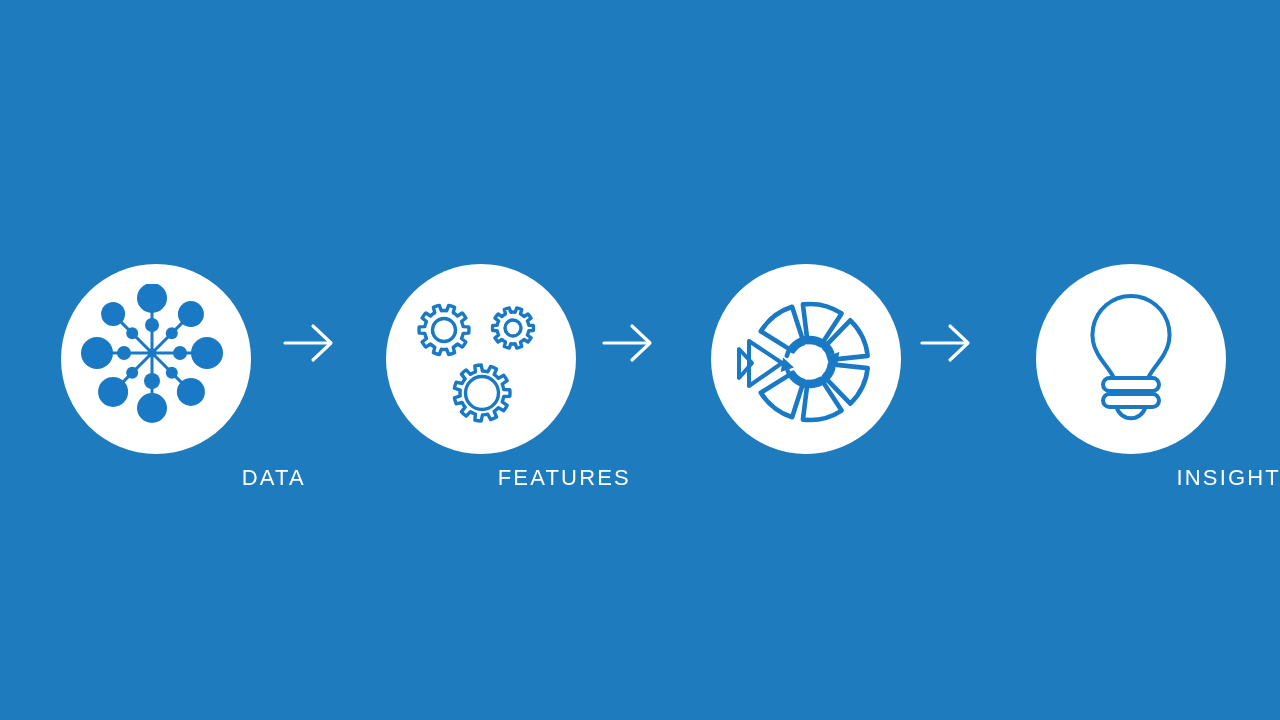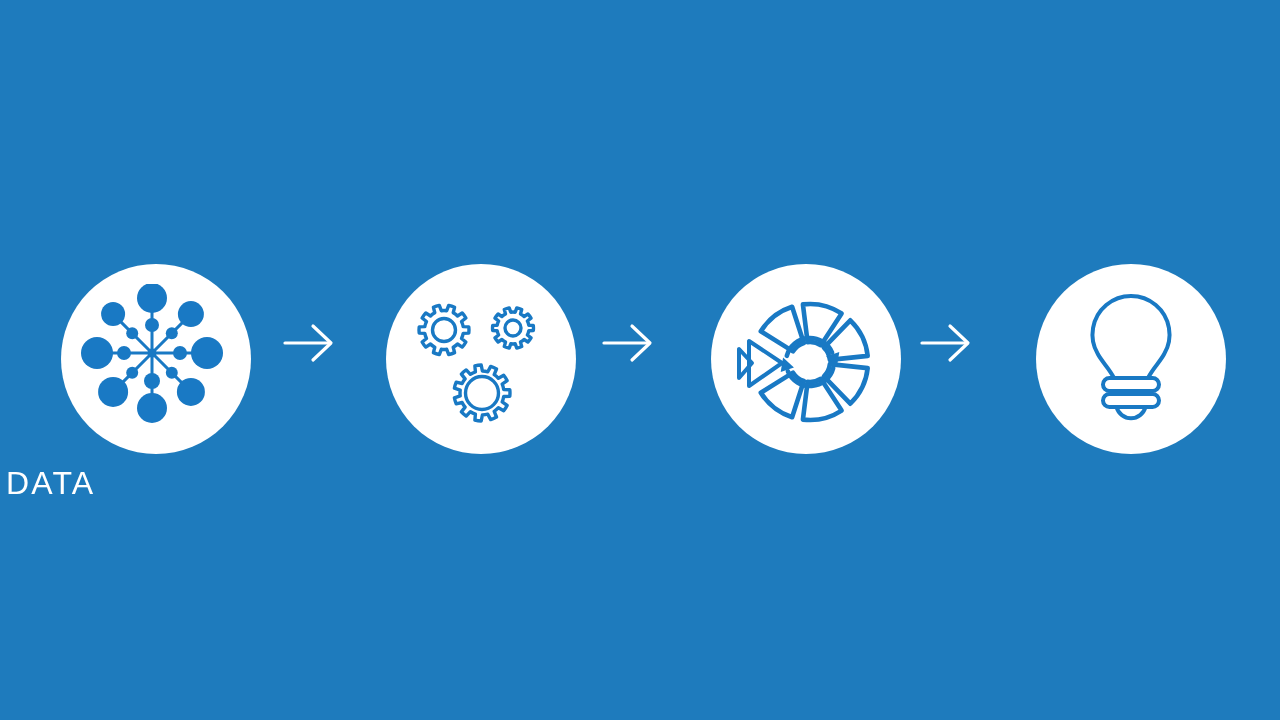--- a/index.html
+++ b/index.html
@@ -5,22 +5,22 @@
   :root{
     --bg:#1E7BBD; --accent:#1979C4; --circle:#FFFFFF; --label:#FFFFFF;
   }
   *{margin:0;padding:0;box-sizing:border-box;}
   html,body{width:1280px;height:720px;overflow:hidden;}
   body{background:var(--bg);font-family:"Liberation Sans",sans-serif;}
   .canvas{position:relative;width:1280px;height:720px;}
   .node{position:absolute;top:264px;width:190px;height:190px;}
   .circle{width:190px;height:190px;border-radius:50%;background:var(--circle);
           display:flex;align-items:center;justify-content:center;}
-  .step-label{position:absolute;top:465px;width:300px;text-align:left;
-          color:var(--label);font-size:32px;letter-spacing:2.2px;font-weight:400;}
+  .step-label{position:absolute;top:465px;width:300px;text-align:right;
+          color:var(--label);font-size:22px;letter-spacing:2.2px;font-weight:400;}
   .connector{position:absolute;top:323px;width:64px;height:40px;}
   
   .st{stroke:var(--accent);fill:none;stroke-linecap:round;stroke-linejoin:round;}
   .fl{fill:var(--accent);stroke:none;}
   .arrow-line{stroke:#FFFFFF;fill:none;stroke-width:3.2;stroke-linecap:round;stroke-linejoin:round;}
 </style>
 </head>
 <body>
 
 <div class="canvas">
@@ -76,20 +76,21 @@
             <path d="M 20.3 -2.6 A 20.5 20.5 0 0 1 20.3 2.6 L 15.8 2.8 A 16 16 0 0 1 14.4 7.0 L 18.0 9.9 A 20.5 20.5 0 0 1 14.9 14.0 L 11.1 11.5 A 16 16 0 0 1 7.5 14.1 L 8.7 18.5 A 20.5 20.5 0 0 1 3.8 20.1 L 2.2 15.8 A 16 16 0 0 1 -2.2 15.8 L -3.8 20.1 A 20.5 20.5 0 0 1 -8.7 18.5 L -7.5 14.1 A 16 16 0 0 1 -11.1 11.5 L -14.9 14.0 A 20.5 20.5 0 0 1 -18.0 9.9 L -14.4 7.0 A 16 16 0 0 1 -15.8 2.8 L -20.3 2.6 A 20.5 20.5 0 0 1 -20.3 -2.6 L -15.8 -2.8 A 16 16 0 0 1 -14.4 -7.0 L -18.0 -9.9 A 20.5 20.5 0 0 1 -14.9 -14.0 L -11.1 -11.5 A 16 16 0 0 1 -7.5 -14.1 L -8.7 -18.5 A 20.5 20.5 0 0 1 -3.8 -20.1 L -2.2 -15.8 A 16 16 0 0 1 2.2 -15.8 L 3.8 -20.1 A 20.5 20.5 0 0 1 8.7 -18.5 L 7.5 -14.1 A 16 16 0 0 1 11.1 -11.5 L 14.9 -14.0 A 20.5 20.5 0 0 1 18.0 -9.9 L 14.4 -7.0 A 16 16 0 0 1 15.8 -2.8 Z" class="st" stroke-width="3.4"></path>
             <circle cx="0" cy="0" r="8" class="st" stroke-width="3.4"></circle>
           </g>
           <g transform="translate(1,34)">
             <path d="M 27.8 -3.2 A 28 28 0 0 1 27.8 3.2 L 21.7 3.5 A 22 22 0 0 1 20.2 8.8 L 25.1 12.4 A 28 28 0 0 1 21.7 17.7 L 16.4 14.7 A 22 22 0 0 1 12.2 18.3 L 14.5 24.0 A 28 28 0 0 1 8.7 26.6 L 5.8 21.2 A 22 22 0 0 1 0.4 22.0 L -0.8 28.0 A 28 28 0 0 1 -7.1 27.1 L -6.6 21.0 A 22 22 0 0 1 -11.6 18.7 L -15.8 23.1 A 28 28 0 0 1 -20.6 18.9 L -16.9 14.1 A 22 22 0 0 1 -19.9 9.5 L -25.8 10.9 A 28 28 0 0 1 -27.6 4.8 L -21.8 2.8 A 22 22 0 0 1 -21.8 -2.8 L -27.6 -4.8 A 28 28 0 0 1 -25.8 -10.9 L -19.9 -9.5 A 22 22 0 0 1 -16.9 -14.1 L -20.6 -18.9 A 28 28 0 0 1 -15.8 -23.1 L -11.6 -18.7 A 22 22 0 0 1 -6.6 -21.0 L -7.1 -27.1 A 28 28 0 0 1 -0.8 -28.0 L 0.4 -22.0 A 22 22 0 0 1 5.8 -21.2 L 8.7 -26.6 A 28 28 0 0 1 14.5 -24.0 L 12.2 -18.3 A 22 22 0 0 1 16.4 -14.7 L 21.7 -17.7 A 28 28 0 0 1 25.1 -12.4 L 20.2 -8.8 A 22 22 0 0 1 21.7 -3.5 Z" class="st" stroke-width="3.4"></path>
             <circle cx="0" cy="0" r="16.5" class="st" stroke-width="3.4"></circle>
           </g>
         </svg>
     </div>
   </div>
+  <div class="step-label" style="left:331px">FEATURES</div>
 
   <svg class="connector" style="left:601px" viewBox="0 0 64 40">
     <line class="arrow-line" x1="3" y1="20" x2="47" y2="20"></line>
     <polyline class="arrow-line" points="31,3 49,20 31,37"></polyline>
   </svg>
 
   <div class="node" style="left:711px">
     <div class="circle">
       <svg id="icon-model" width="190" height="190" viewBox="-95 -95 190 190">
           <path class="st" stroke-width="4.6" d="M -45.2 -27.7 A 58 58 0 0 1 -13.9 -52.2 L -2.2 -16.0 A 20 20 0 0 0 -13.0 -7.6 Z"></path>
@@ -116,14 +117,15 @@
   <div class="node" style="left:1036px">
     <div class="circle">
       <svg width="190" height="190" viewBox="-95 -95 190 190">
         <path class="st" stroke-width="4" d="M -17 19 C -22 9 -29 3 -33.3 -5.2 A 38.5 38.5 0 1 1 33.3 -5.2 C 29 3 22 9 17 19"></path>
         <rect class="st" stroke-width="4" x="-28" y="19" width="56" height="13" rx="6.5"></rect>
         <rect class="st" stroke-width="4" x="-28" y="35" width="56" height="13" rx="6.5"></rect>
         <path class="st" stroke-width="4" d="M -14.5 48 A 15 15 0 0 0 14.5 48"></path>
       </svg>
     </div>
   </div>
+  <div class="step-label" style="left:981px">INSIGHT</div>
 
 </div>
 
 </body></html>

